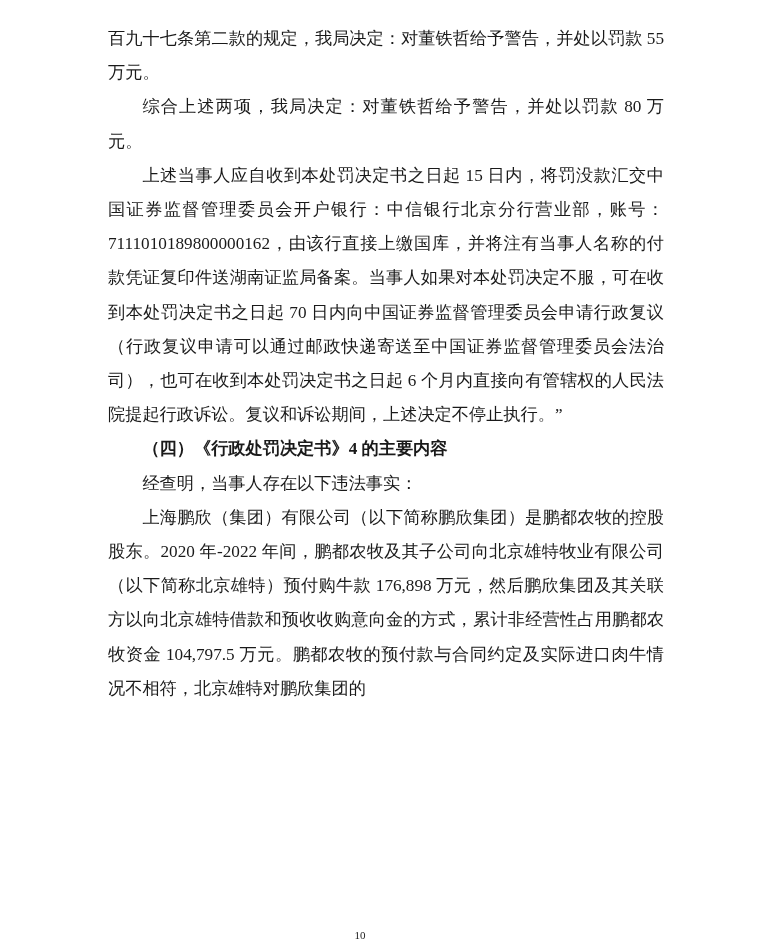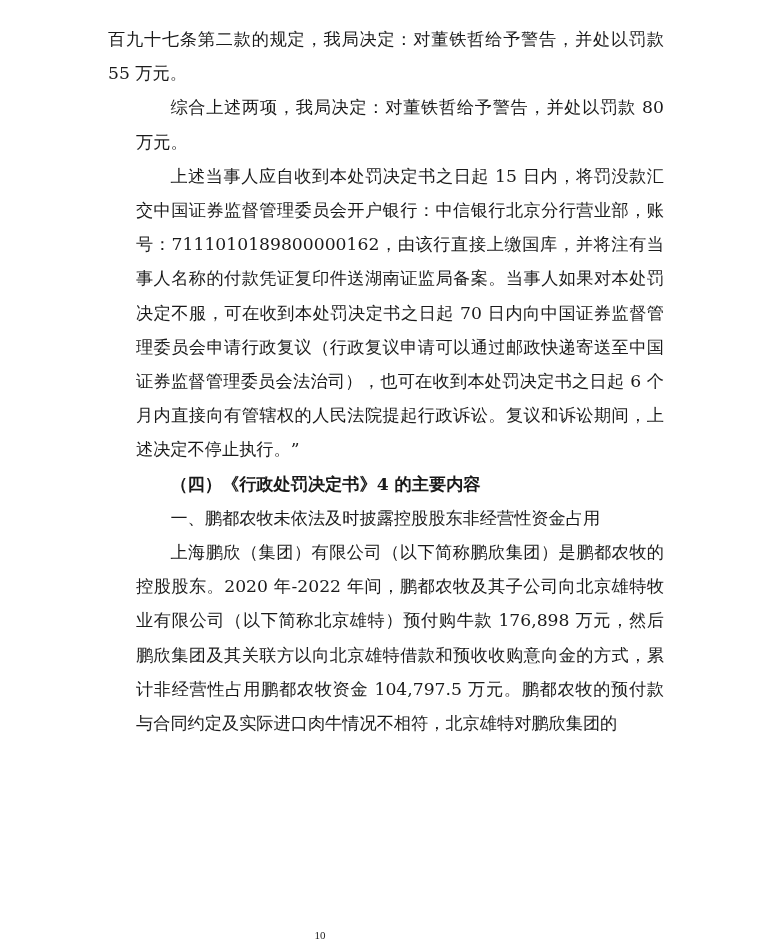--- a/index.html
+++ b/index.html
@@ -7,38 +7,39 @@
   .page {
     position: absolute;
     left: 108px;
     top: 22px;
     width: 556px;
     font-family: "DejaVu Serif", "Liberation Serif", serif;
     color: #1a1a1a;
     font-size: 17.2px;
     line-height: 34.2px;
   }
-  .para { margin: 0; text-align: justify; text-align-last: left; }
-  .indent { text-indent: 2em; margin-left: 28px; }
+  .para { margin: 0; text-align: justify; text-align-last: left; font-family: Liberation Serif, serif; }
+  .indent { text-indent: 2em; }
   .bold { font-weight: bold; }
   .footer {
     position: absolute;
     left: 0; width: 640px;
     top: 929px;
     text-align: center;
     font-family: "Liberation Serif", serif;
     font-size: 11px;
     color: #222;
+    padding-left: 40px;
   }
 </style>
 </head>
 <body>
 
 <div class="page">
   <p class="para">百九十七条第二款的规定，我局决定：对董铁哲给予警告，并处以罚款 55 万元。</p>
   <p class="para indent">综合上述两项，我局决定：对董铁哲给予警告，并处以罚款 80 万元。</p>
   <p class="para indent">上述当事人应自收到本处罚决定书之日起 15 日内，将罚没款汇交中国证券监督管理委员会开户银行：中信银行北京分行营业部，账号：7111010189800000162，由该行直接上缴国库，并将注有当事人名称的付款凭证复印件送湖南证监局备案。当事人如果对本处罚决定不服，可在收到本处罚决定书之日起 70 日内向中国证券监督管理委员会申请行政复议（行政复议申请可以通过邮政快递寄送至中国证券监督管理委员会法治司），也可在收到本处罚决定书之日起 6 个月内直接向有管辖权的人民法院提起行政诉讼。复议和诉讼期间，上述决定不停止执行。”</p>
   <p class="para indent bold">（四）《行政处罚决定书》4 的主要内容</p>
-  <p class="para indent">一、鹏都农牧未依法及时披露控股股东非经营性资金占用</p>
+  <p class="para indent">经查明，当事人存在以下违法事实：</p>
   <p class="para indent">上海鹏欣（集团）有限公司（以下简称鹏欣集团）是鹏都农牧的控股股东。2020 年-2022 年间，鹏都农牧及其子公司向北京雄特牧业有限公司（以下简称北京雄特）预付购牛款 176,898 万元，然后鹏欣集团及其关联方以向北京雄特借款和预收收购意向金的方式，累计非经营性占用鹏都农牧资金 104,797.5 万元。鹏都农牧的预付款与合同约定及实际进口肉牛情况不相符，北京雄特对鹏欣集团的</p>
 </div>
 
 <div class="footer">10</div>
 
 </body></html>

